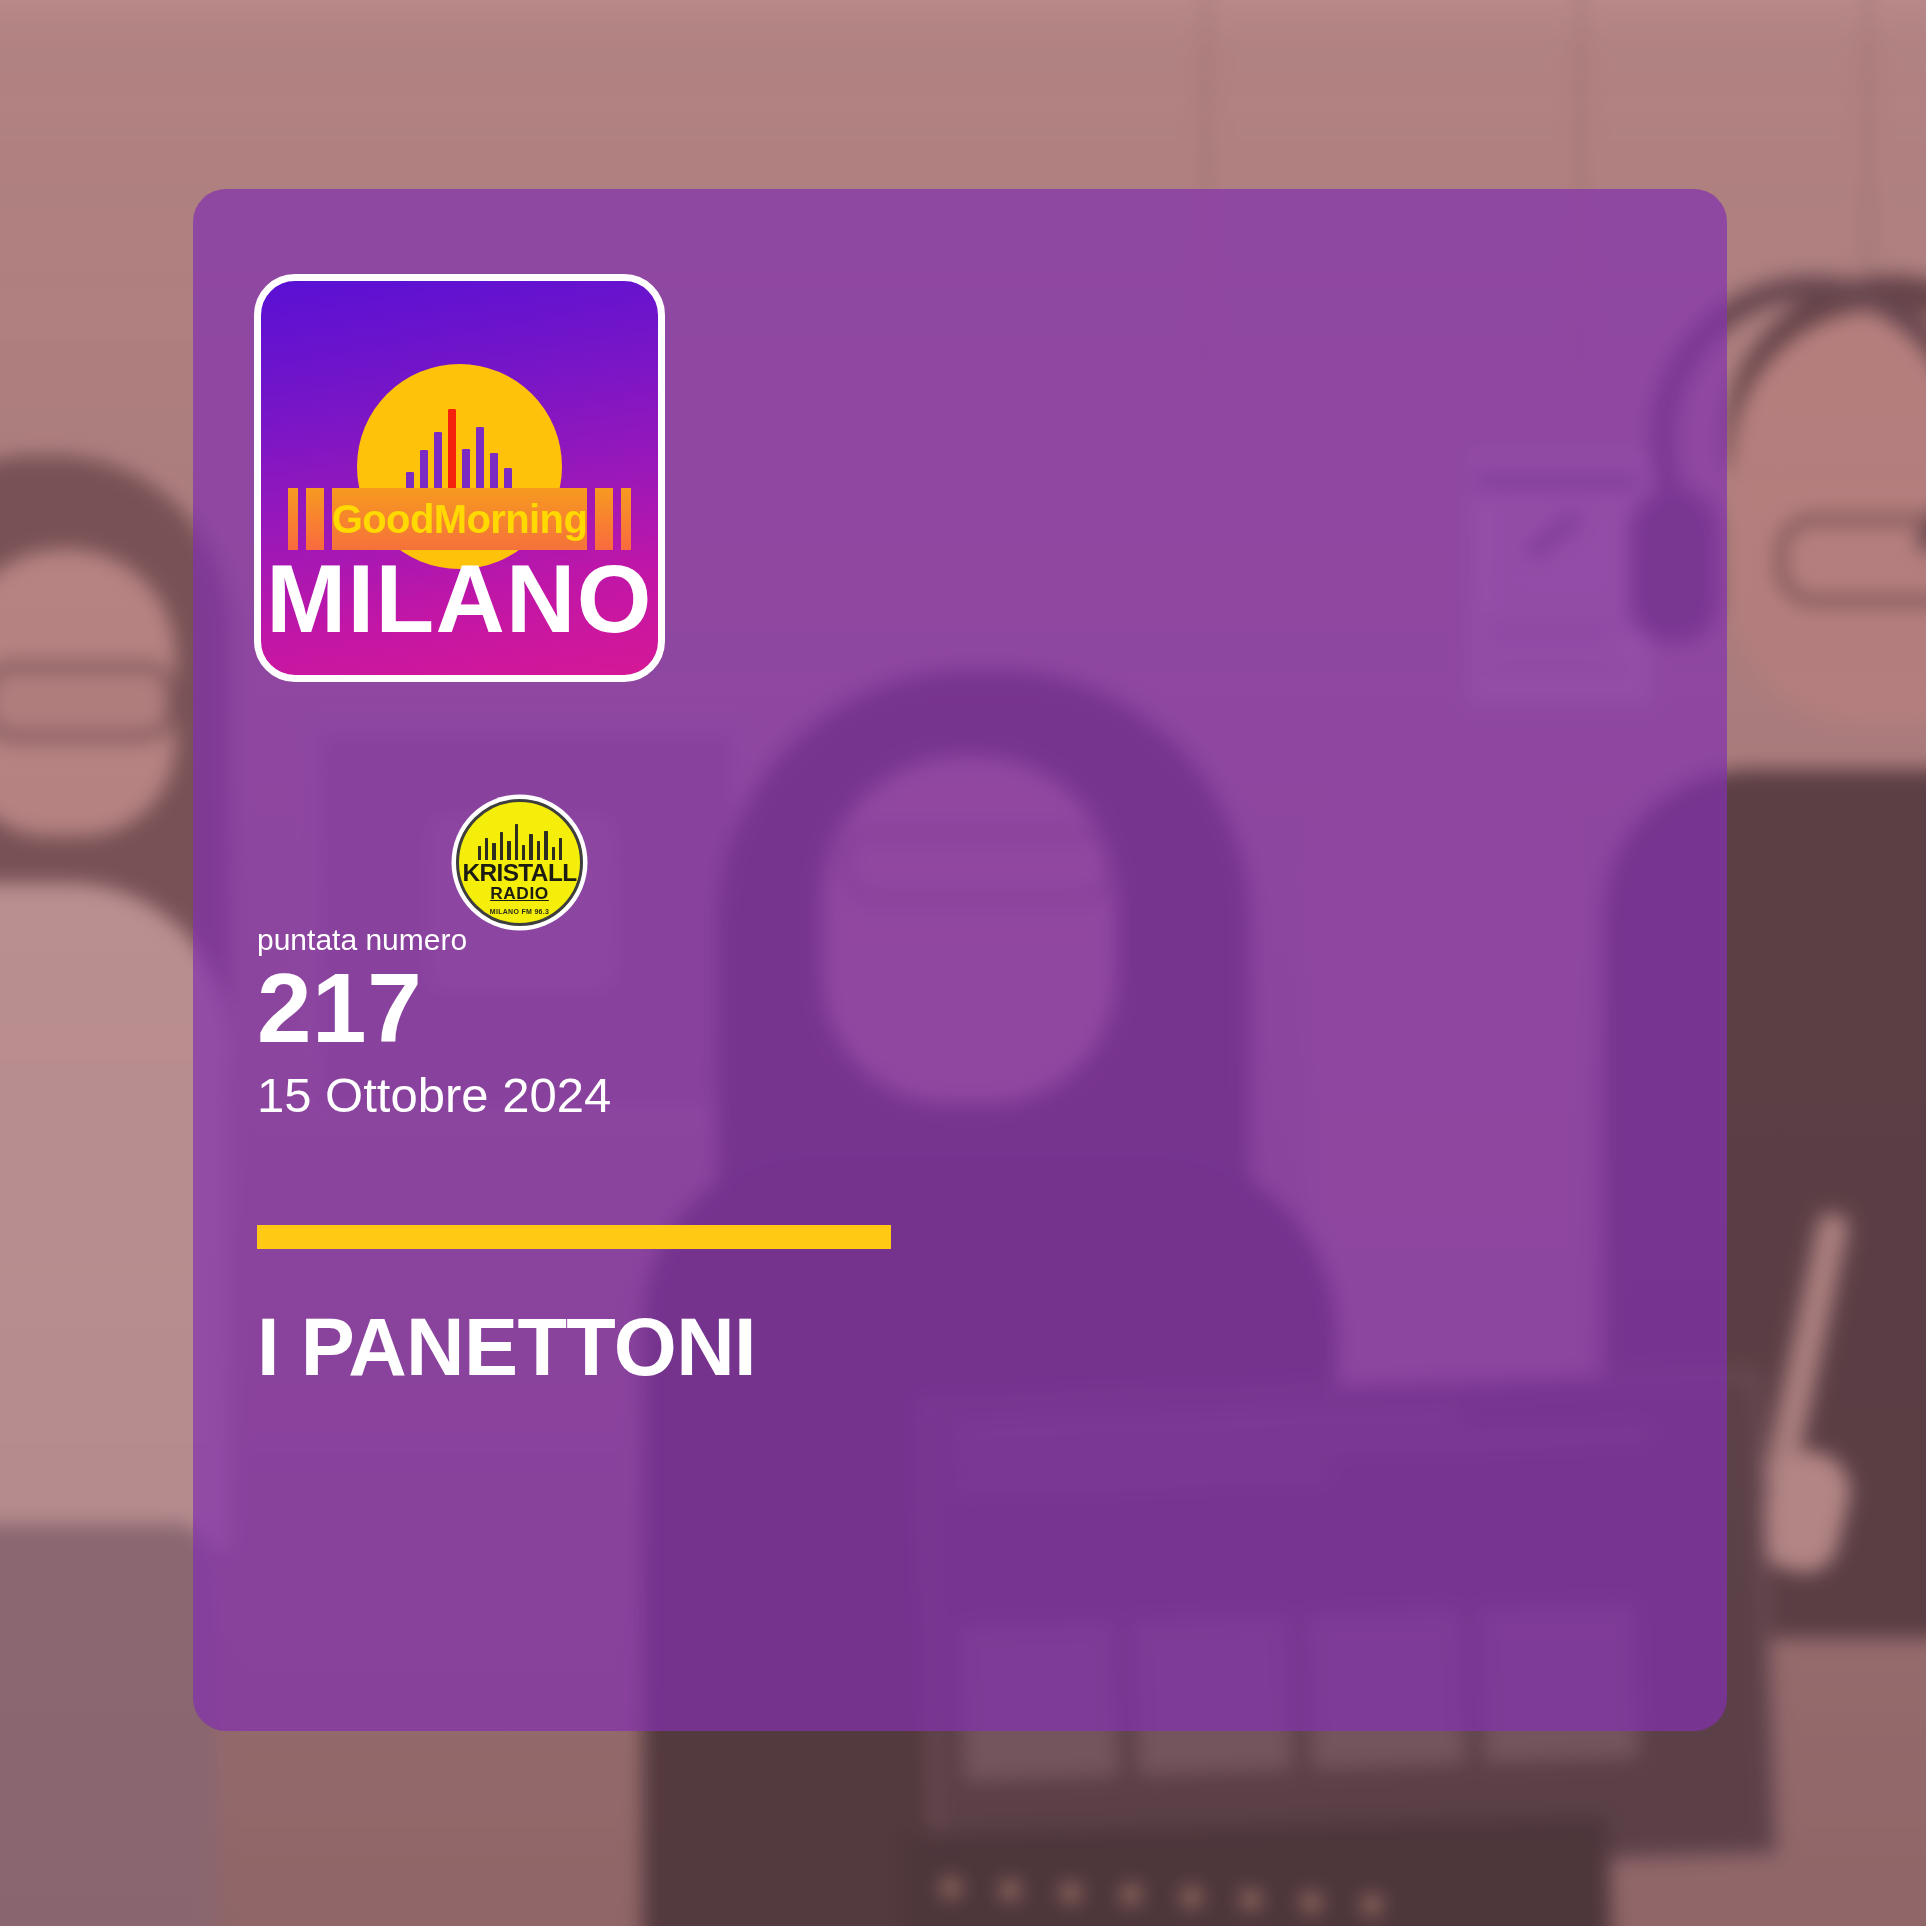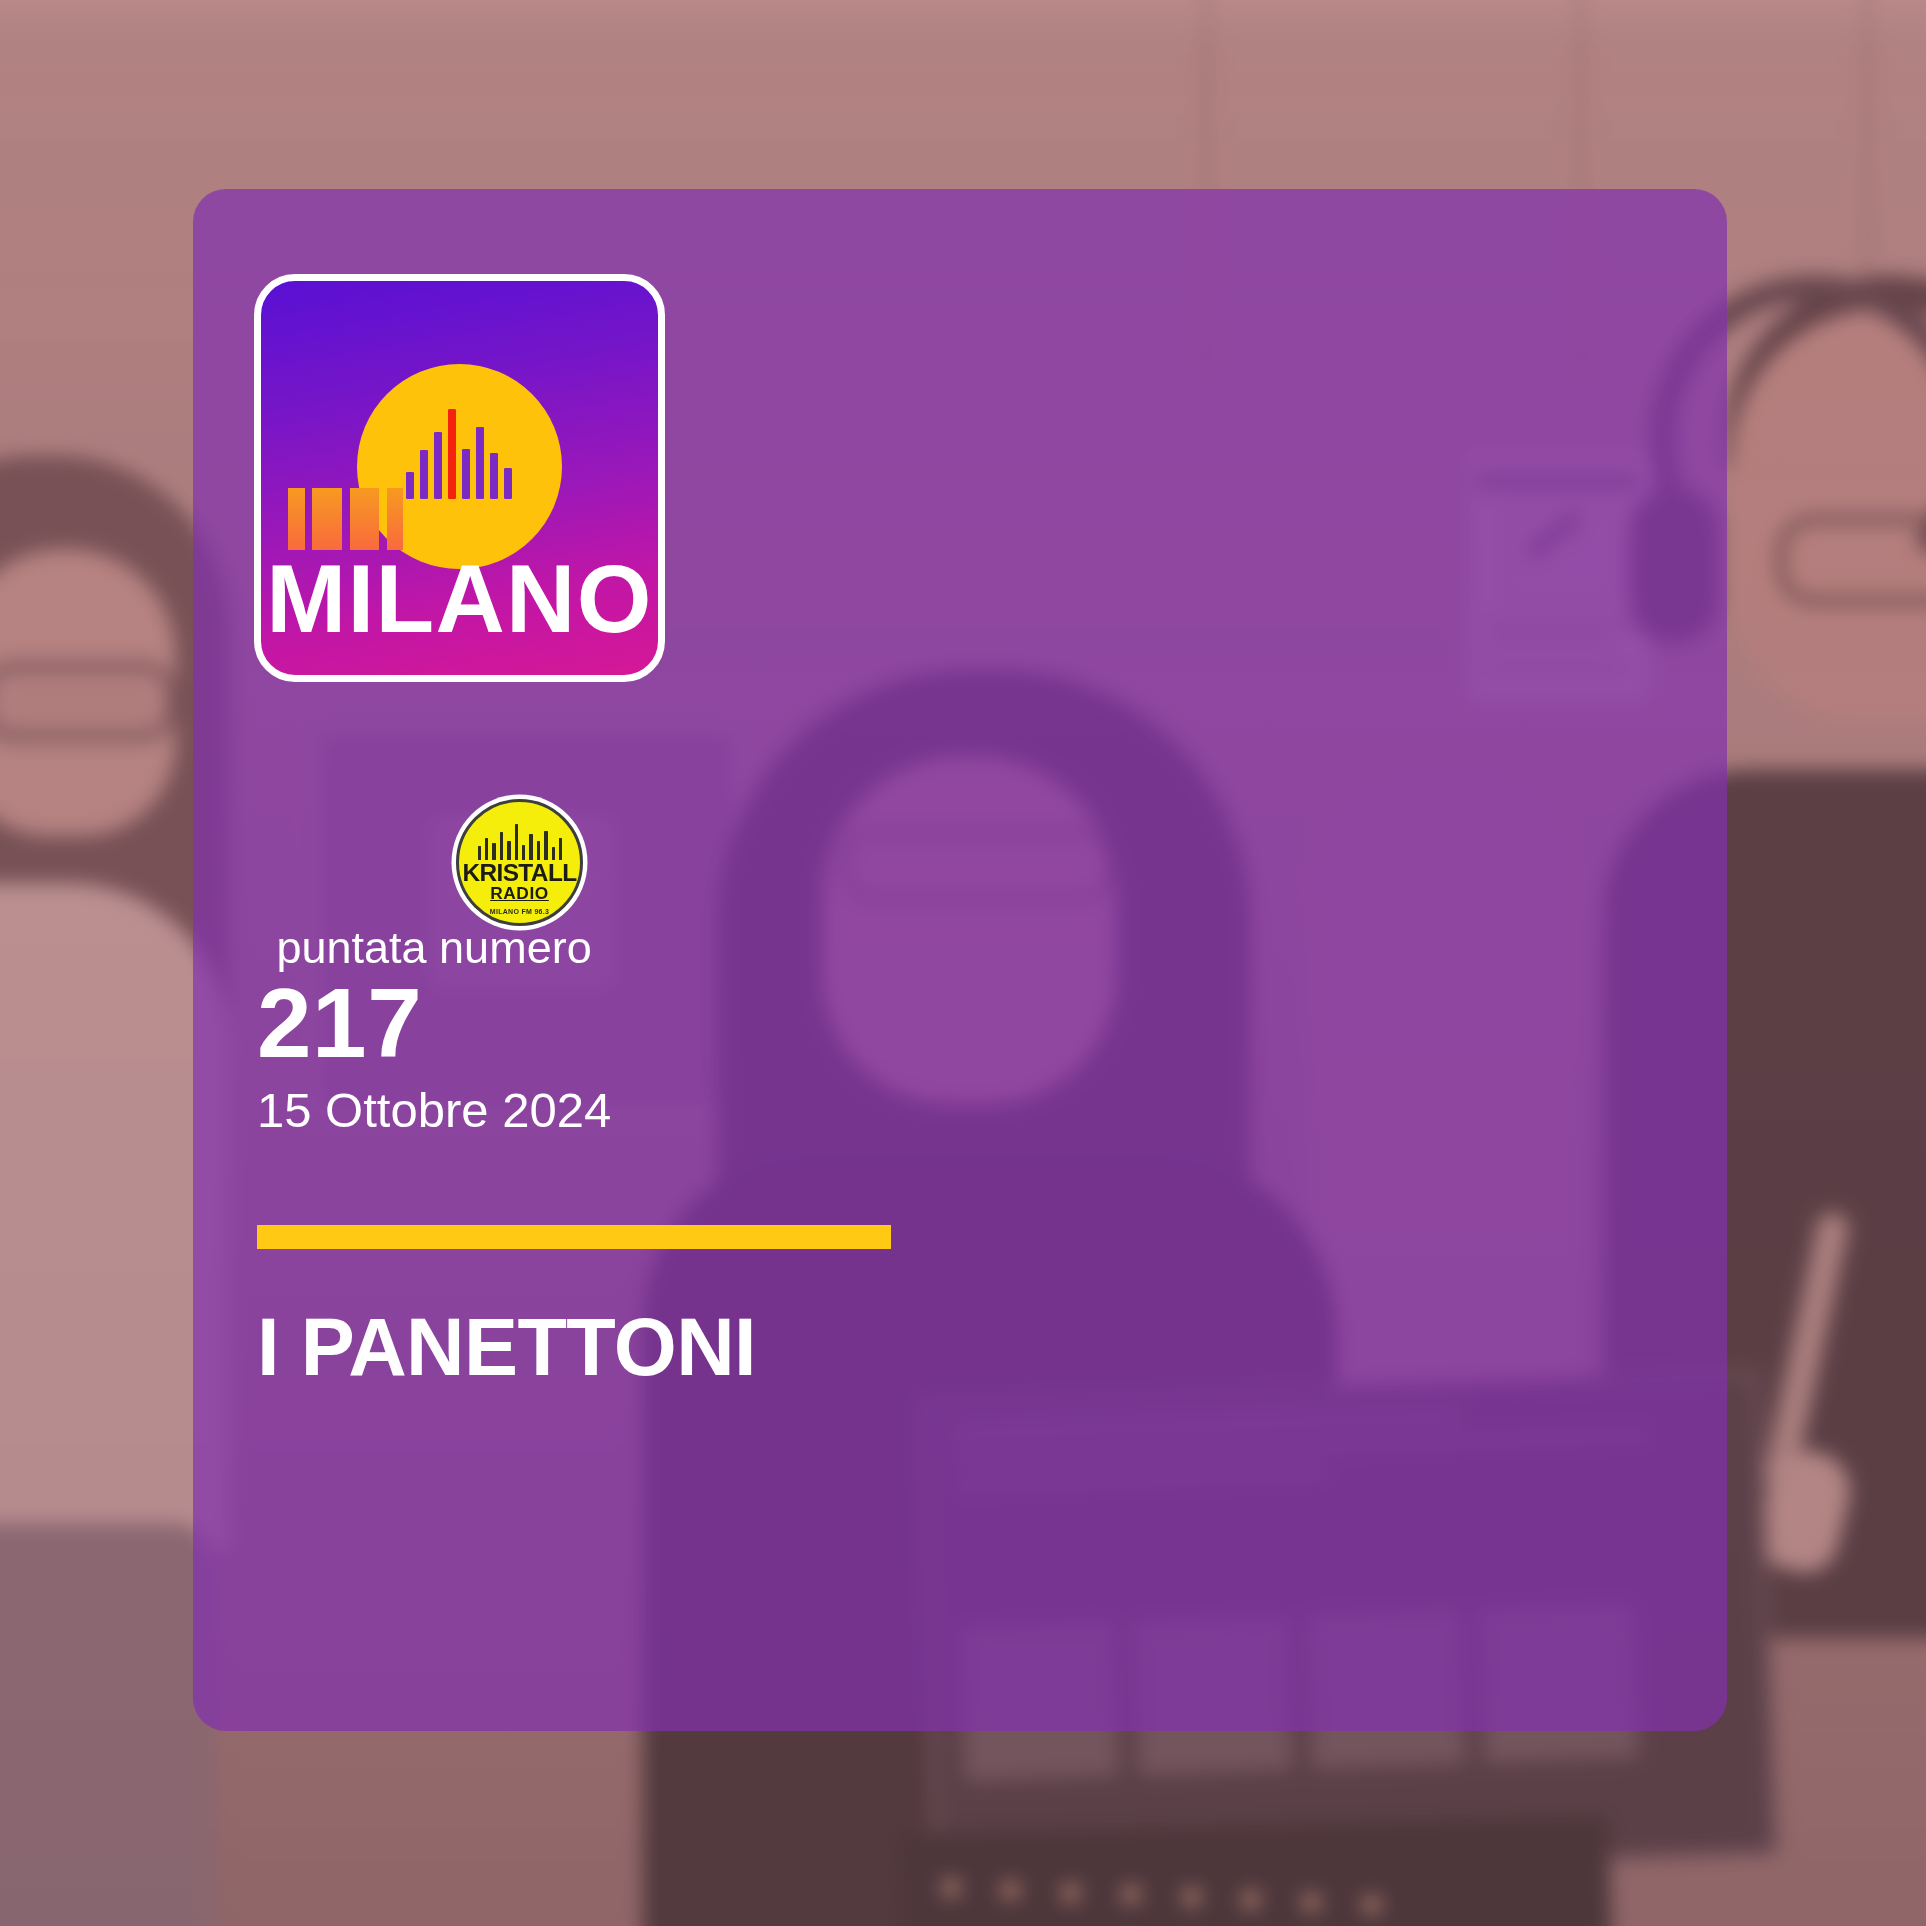--- a/index.html
+++ b/index.html
@@ -459,25 +459,24 @@
   }
 
   
   .meta {
     position: absolute;
     left: 64px;
     top: 736px;
     color: #ffffff;
   }
   .meta-label {
-    font-size: 45px;
+    font-size: 30px;
     font-weight: normal;
     line-height: 1;
     letter-spacing: 0px;
-    text-align: center;
   }
   .meta-number {
     font-size: 98px;
     font-weight: bold;
     line-height: 1;
     margin-top: 4px;
     letter-spacing: 0.6px;
   }
   .meta-date {
     font-size: 49px;
@@ -590,20 +589,23 @@
           <i style="height:67px"></i>
           <i class="red" style="height:90px"></i>
           <i style="height:50px"></i>
           <i style="height:72px"></i>
           <i style="height:46px"></i>
           <i style="height:31px"></i>
         </div>
         <div class="logo-band-row">
           <div class="band-tick narrow"></div>
           <div class="band-tick wide"></div>
+          <div class="band-mid">
+            <span>GoodMorning</span>
+          </div>
           <div class="band-tick wide"></div>
           <div class="band-tick narrow"></div>
         </div>
         <div class="logo-milano">MILANO</div>
       </div>
     </div>
 
     <div class="badge">
       <div class="badge-eq">
         <i style="height:14px"></i>

